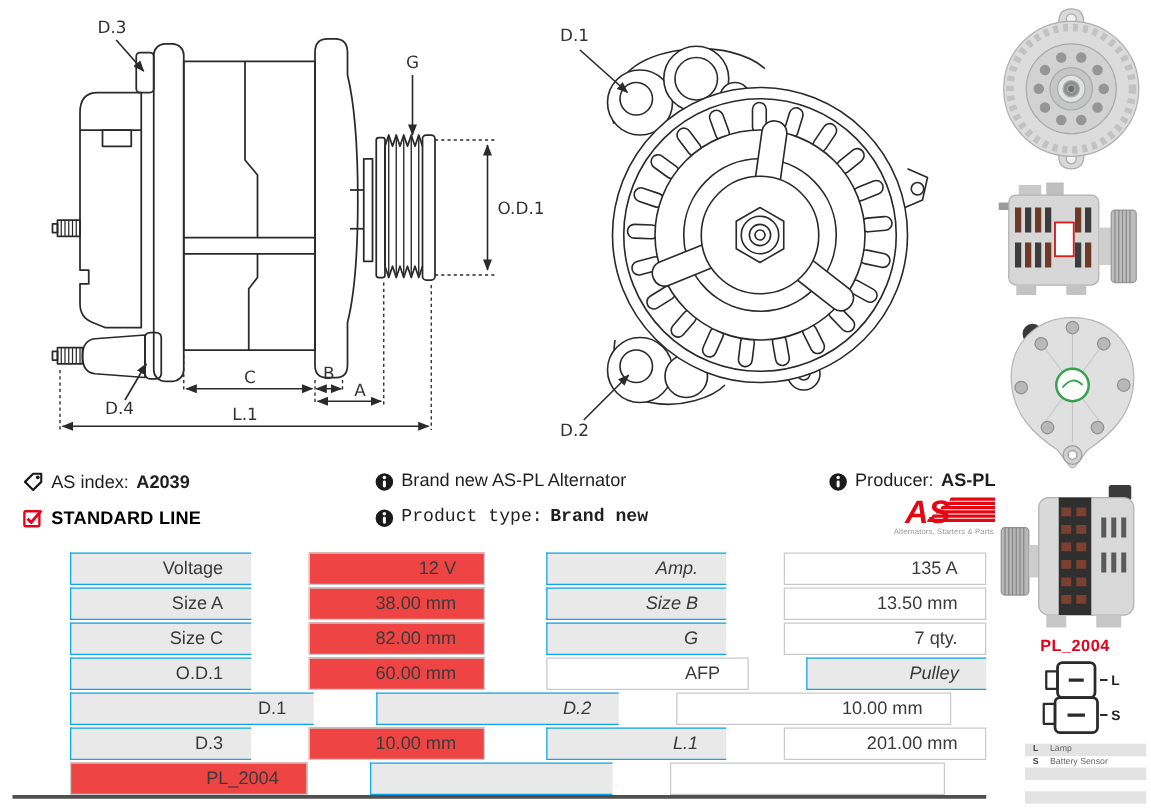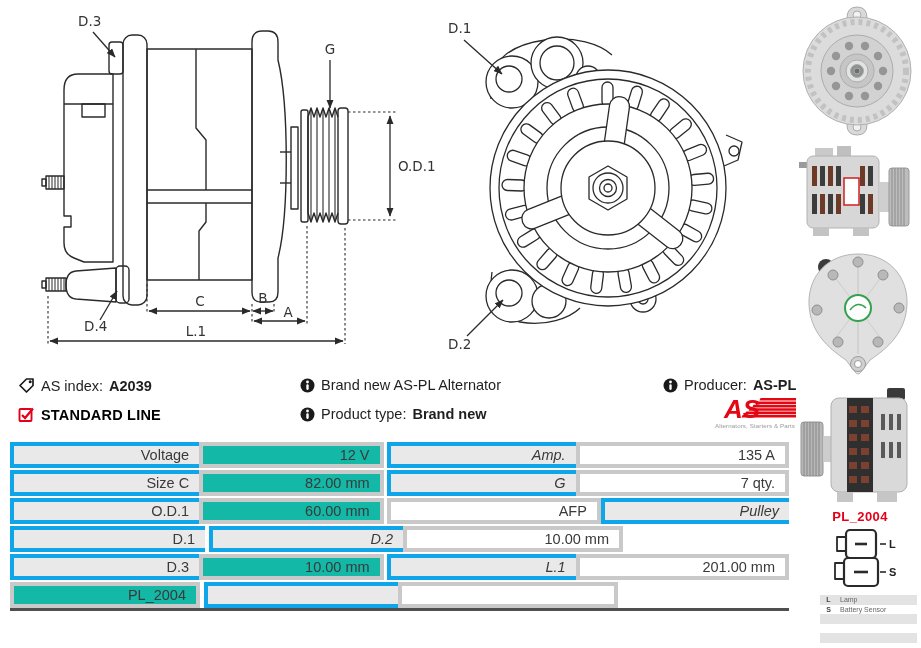--- a/index.html
+++ b/index.html
@@ -14,23 +14,23 @@
   
   .info-item{display:flex;align-items:center;gap:6px;font-size:14.5px;white-space:nowrap;}
   .b{font-weight:bold;}
   .red{color:#000000;font-weight:bold;letter-spacing:.2px;}
   .icn{display:inline-flex;flex:0 0 auto;}
   
   #spec{left:10px;top:442px;width:779px;border-bottom:3px solid #4f4f4f;}
   .srow{display:flex;height:26px;margin-bottom:2px;font-size:14.5px;color:#3a3a3a;}
   .srow:last-child{margin-bottom:0;}
   .cell{display:flex;align-items:center;justify-content:flex-end;box-sizing:border-box;
-        padding-right:10px;border:4px solid #0ea5e9;}
+        padding-right:22px;border:1px solid #0ea5e9;margin-left:46px;}
   .lab{width:195px;background:#e9e9e9;border-right:none;}
-  .val{width:190px;background:#14b8a6;border-color:#c9c9c9;}
+  .val{width:190px;background:#ef4444;border-color:#c9c9c9;}
   .sp{width:4px;border:none;}
   .lab2{width:194px;background:#e9e9e9;border-right:none;font-style:italic;}
   .val2{width:220px;background:#fff;border-color:#c9c9c9;}
   
   .photo{background:#fff;}
   #plug-title{left:800px;top:509px;width:120px;text-align:center;color:#e50019;
               font-weight:bold;font-size:13px;letter-spacing:.4px;}
   #pin-legend{left:820px;top:595px;width:97px;font-size:7px;color:#666;}
   .leg-row{display:flex;height:9.5px;align-items:center;}
   .leg-row.shade{background:#e3e3e3;}
@@ -218,21 +218,21 @@
 <div class="info-item abs" style="left:18px;top:406px;">
   <span class="icn">
     <svg width="17" height="17" viewBox="0 0 17 17">
         <rect x="1.5" y="3" width="12" height="12" rx="1" fill="none" stroke="#e50019" stroke-width="1.9"></rect>
         <polyline points="4,9 7,12 15,2.5" fill="none" stroke="#e50019" stroke-width="2.3"></polyline>
       </svg>
   </span>
   <span class="red">STANDARD LINE</span>
 </div>
 
-<div class="info-item abs" style="left:300px;top:406px;">
+<div class="info-item abs" style="left:300px;top:406px;font-family:Liberation Mono, monospace;">
   <span class="icn">
     <svg width="15" height="15" viewBox="0 0 15 15">
         <circle cx="7.5" cy="7.5" r="7" fill="#1a1a1a"></circle>
         <circle cx="7.5" cy="4" r="1.4" fill="#fff"></circle>
         <rect x="6.3" y="6.3" width="2.4" height="5.6" rx="1.1" fill="#fff"></rect>
       </svg>
   </span>
   <span>Product type:</span>
   <span class="b">Brand new</span>
 </div>
@@ -250,20 +250,27 @@
   <text x="45" y="32.5" font-size="6.2" fill="#999" text-anchor="middle" letter-spacing="0.1" font-family="Liberation Sans, sans-serif">Alternators, Starters &amp; Parts</text>
 </svg>
 
 <div id="spec" class="abs">
   <div class="srow">
     <div class="cell lab">Voltage</div>
     <div class="cell val">12 V</div>
     <div class="sp"></div>
     <div class="cell lab2">Amp.</div>
     <div class="cell val2">135 A</div>
+  </div>
+  <div class="srow">
+    <div class="cell lab">Size A</div>
+    <div class="cell val">38.00 mm</div>
+    <div class="sp"></div>
+    <div class="cell lab2">Size B</div>
+    <div class="cell val2">13.50 mm</div>
   </div>
   <div class="srow">
     <div class="cell lab">Size C</div>
     <div class="cell val">82.00 mm</div>
     <div class="sp"></div>
     <div class="cell lab2">G</div>
     <div class="cell val2">7 qty.</div>
   </div>
   <div class="srow">
     <div class="cell lab">O.D.1</div>

